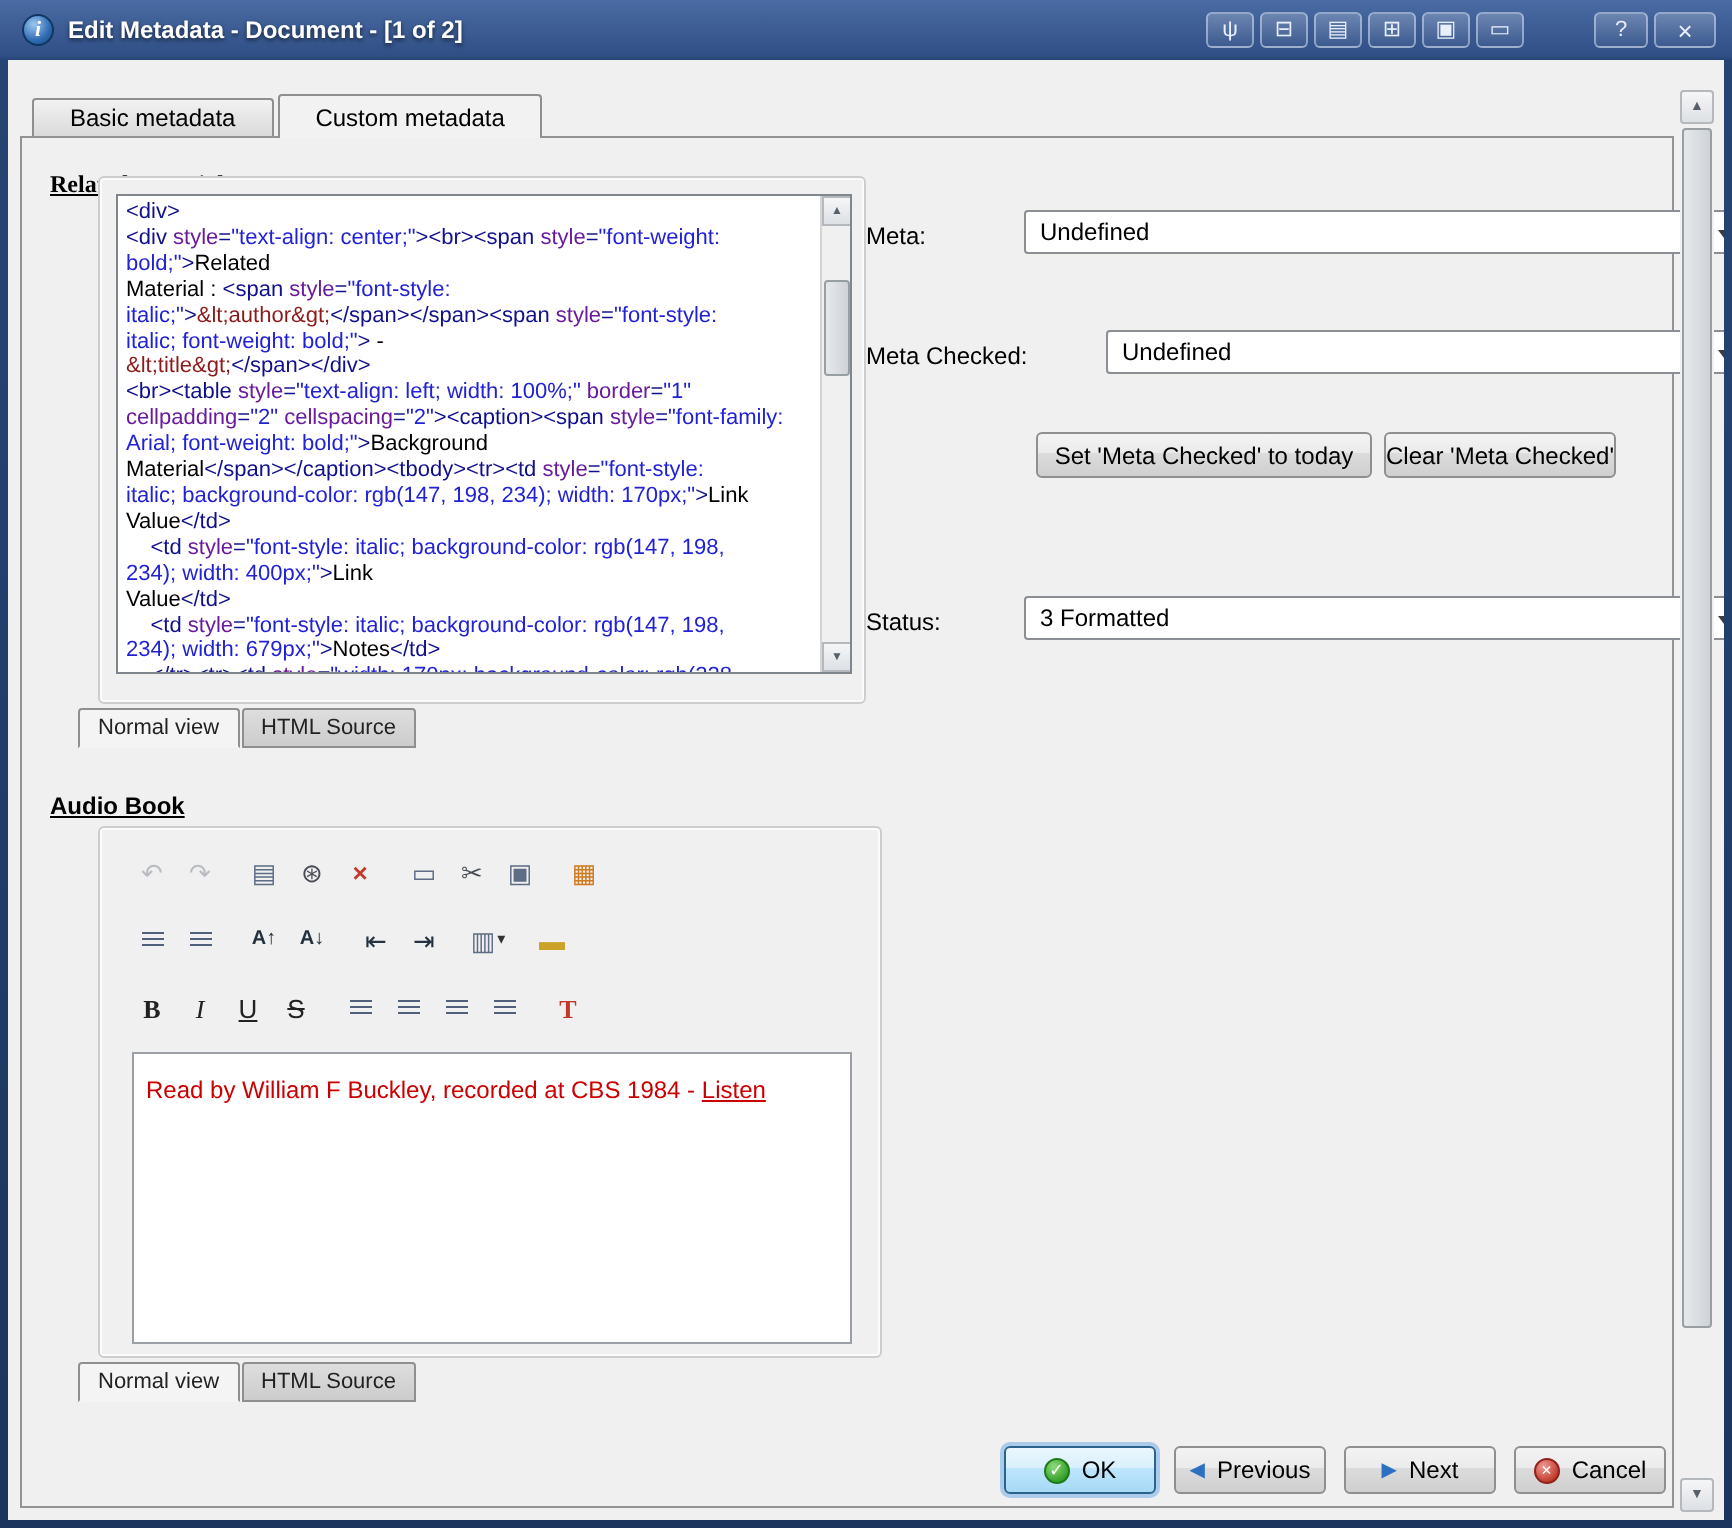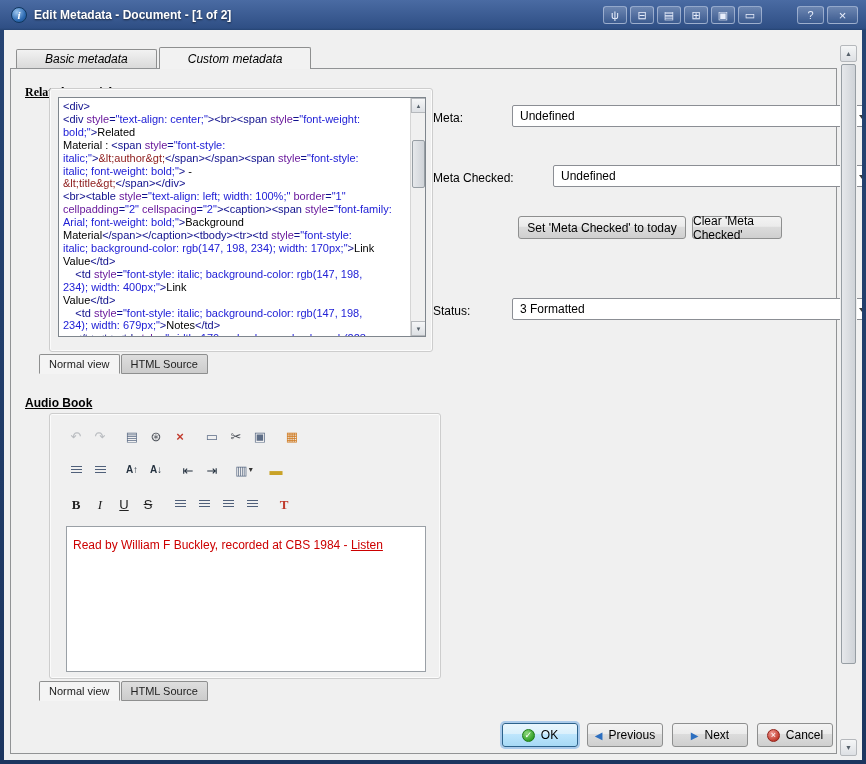--- a/index.html
+++ b/index.html
@@ -34,24 +34,24 @@
   .tb-spacer{ width:32px; }
   .tb-btn.help{ min-width:27px; }
   .tb-btn.close{ min-width:31px; font-size:13px; }
 
   
   .win-body{ position:relative; width:858px; height:730px; background:#f0f0f0; overflow:hidden; }
 
   
   .top-tabs{ position:absolute; left:12px; top:17px; display:flex; z-index:5; }
   .tab{
-    height:19px; margin-top:2px; margin-right:2px; padding:0 28px;
+    height:19px; margin-top:2px; margin-right:2px; padding:0 18px;
     font-size:12px; display:flex; align-items:center;
     border:1px solid #8e8f8f; border-bottom:none; border-radius:2px 2px 0 0;
-    background:linear-gradient(#f2f2f2,#dadada); cursor:default;font-style:italic;
+    background:linear-gradient(#f2f2f2,#dadada); cursor:default;
   }
   .tab.active{ height:22px; margin-top:0; background:#f2f2f2; position:relative; z-index:6; }
 
   .tabpage{
     position:absolute; left:6px; top:38px; width:827px; height:686px;
     border:1px solid #919395; background:#f0f0f0;
   }
 
   
   .page-sb{ position:absolute; left:836px; top:15px; width:17px; height:711px; background:#f0f0f0; }
@@ -134,21 +134,21 @@
   #metachecked-combo{ left:498px; top:96px; width:320px; }
   #status-combo{ left:457px; top:229px; width:361px; }
 
   
   .pbtn{
     position:absolute; border:1px solid #8e8f8f; border-radius:3px;
     background:linear-gradient(180deg,#f3f3f3 0%,#ebebeb 45%,#dcdcdc 46%,#cfcfcf 100%);
     font-size:12px; color:#000; display:flex; align-items:center; justify-content:center; cursor:default;
   }
   #set-today-btn{ left:507px; top:147px; width:168px; height:23px; }
-  #clear-btn{ left:681px; top:147px; width:90px; height:23px; }
+  #clear-btn{ left:681px; top:147px; width:116px; height:23px; }
   #ok-btn{ left:491px; top:654px; width:76px; height:24px;
     border-color:#2c628b;
     background:linear-gradient(180deg,#eaf6fd 0%,#d9f0fc 45%,#bee6fd 46%,#a7d9f5 100%);
     box-shadow:0 0 0 2px rgba(86,157,229,.45);
   }
   #prev-btn{ left:576px; top:654px; width:76px; height:24px; }
   #next-btn{ left:661px; top:654px; width:76px; height:24px; }
   #cancel-btn{ left:746px; top:654px; width:76px; height:24px; }
   .ico-circle{
     width:13px; height:13px; border-radius:50%; margin-right:6px;

